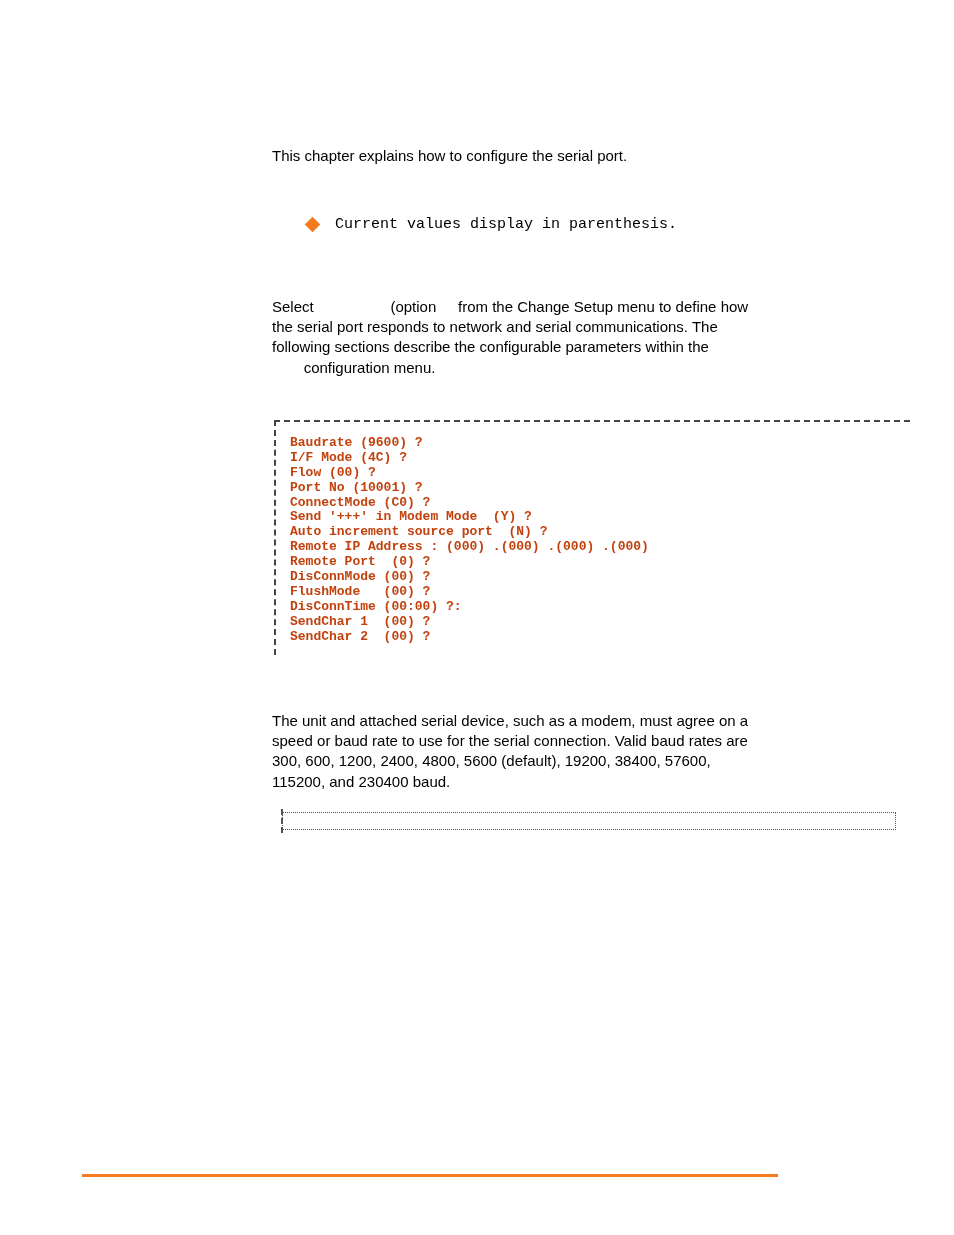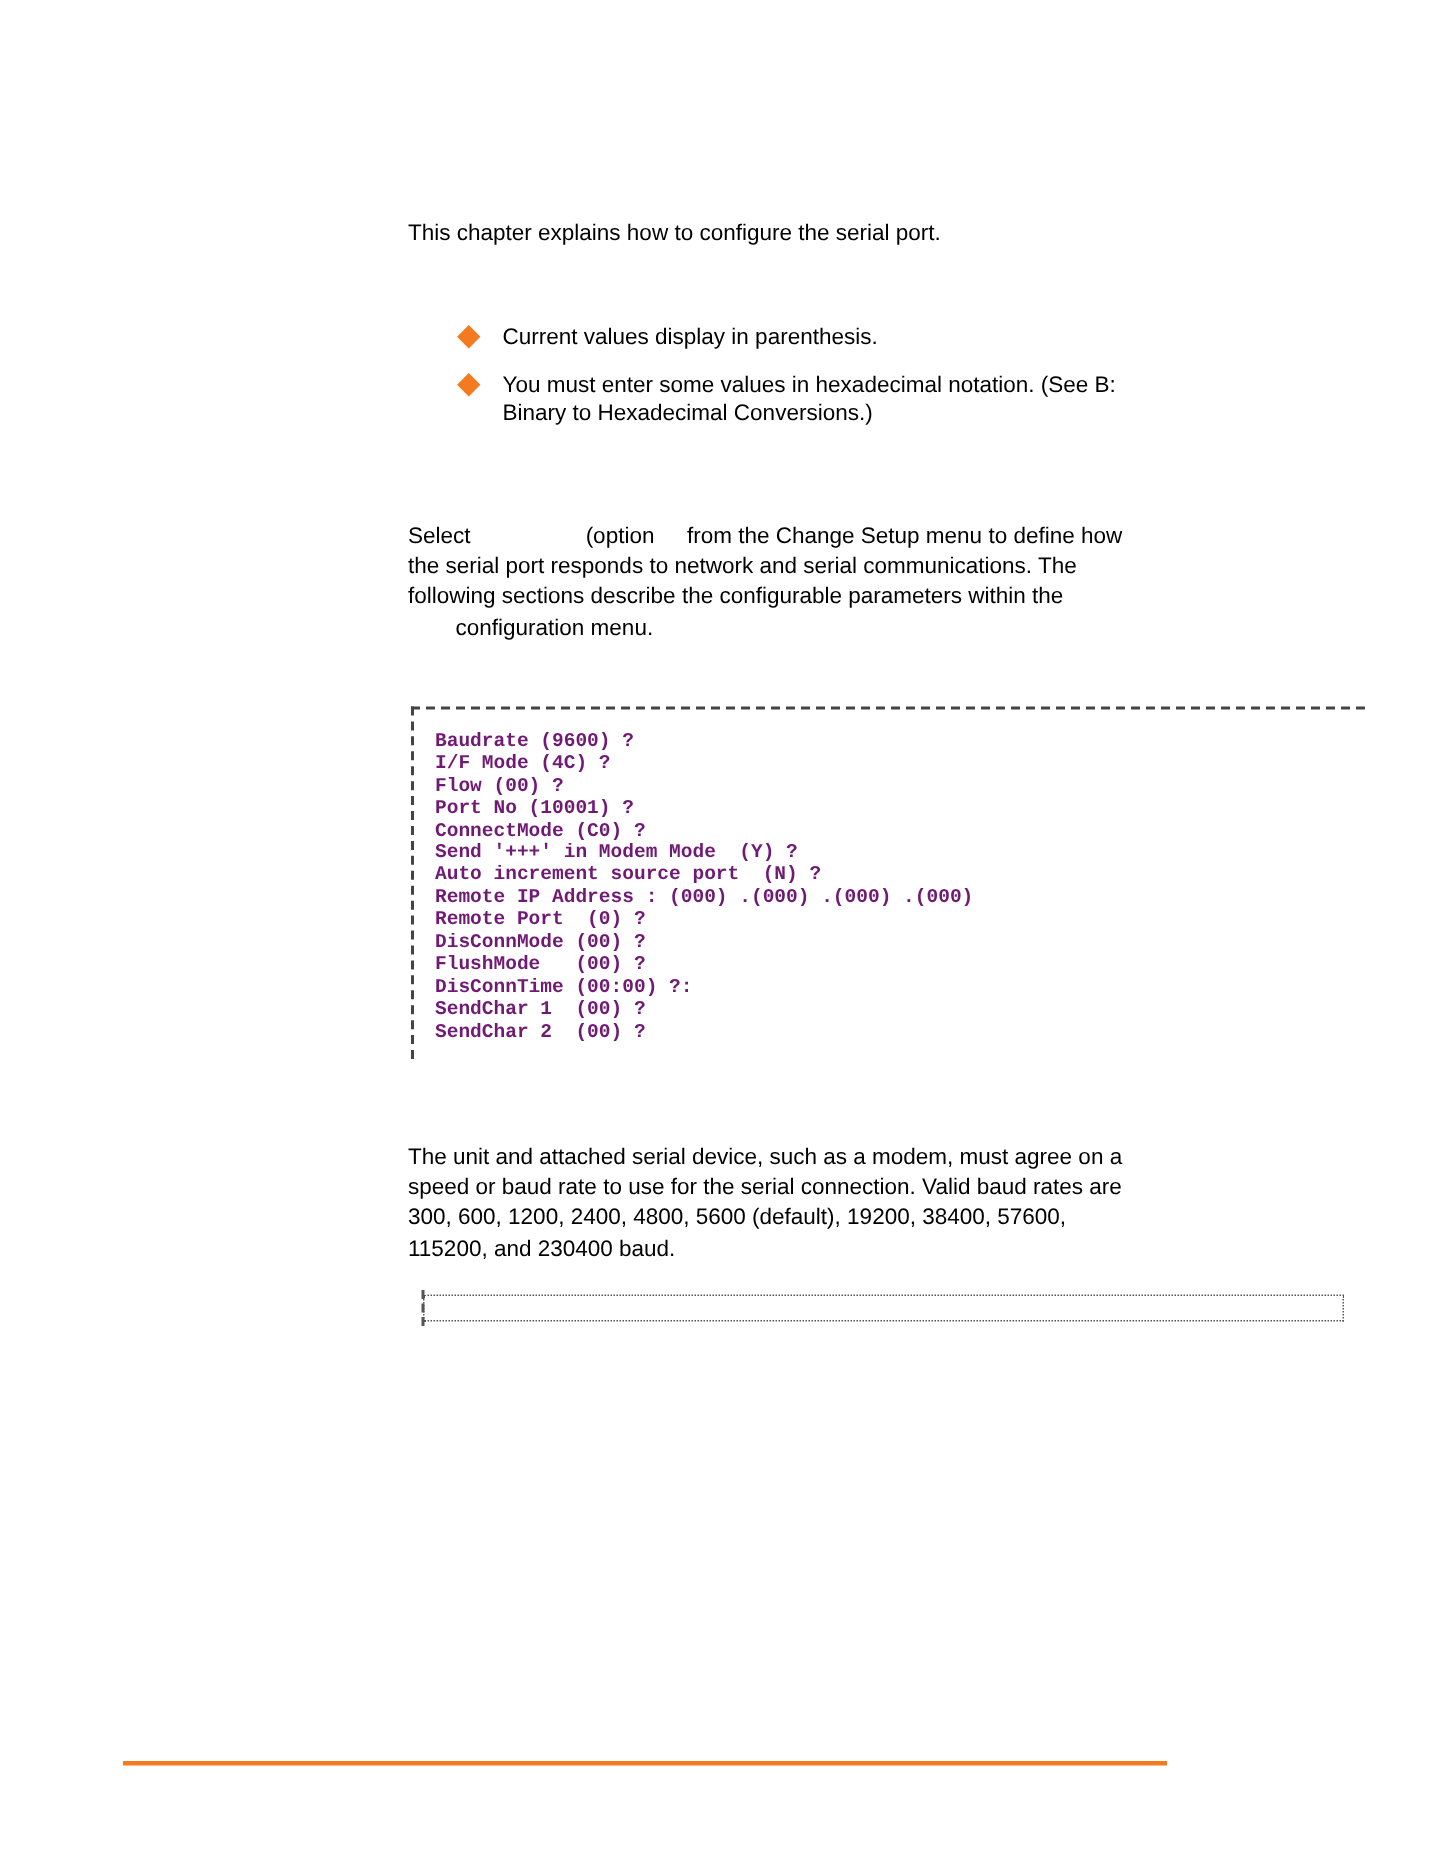--- a/index.html
+++ b/index.html
@@ -44,20 +44,21 @@
     margin: 0 0 30px 225px;
     padding: 0;
     max-width: 580px;
   }
   ul.notes li {
     position: relative;
     padding-left: 28px;
     font-size: 15px;
     line-height: 1.3;
     margin: 0 0 12px 0;
+    font-family: Liberation Mono, monospace;
   }
   ul.notes li .bullet {
     position: absolute;
     left: 0;
     top: 4px;
     width: 11px;
     height: 11px;
     background: #f47a1f;
     transform: rotate(45deg);
   }
@@ -86,21 +87,21 @@
     margin: 0 0 0 192px;
     width: 636px;
     border-top: 2px dashed #444;
     border-left: 2px dashed #444;
     padding: 14px 14px 10px 14px;
     box-sizing: border-box;
     font-family: "Courier New", monospace;
     font-weight: bold;
     font-size: 13px;
     line-height: 1.15;
-    color: #701a75;
+    color: #c2410c;
     white-space: pre;
   }
   .small-box {
     margin: 8px 0 0 200px;
     width: 614px;
     height: 18px;
     border: 1px dotted #555;
     box-sizing: border-box;
     position: relative;
   }
@@ -145,24 +146,20 @@
 
   <p class="body-text">This chapter explains how to configure the serial port.</p>
 
   <div class="note-title">Notes:</div>
 
   <ul class="notes">
     <li>
       <span class="bullet"></span>
       <span>Current values display in parenthesis.</span>
     </li>
-    <li>
-      <span class="bullet"></span>
-      <span>You must enter some values in hexadecimal notation. (See B: Binary to Hexadecimal Conversions.)</span>
-    </li>
   </ul>
 
   <div class="section-title">Channel 1</div>
 
   <p class="body-text">
     <span>Select </span><span class="invisible-inline">Channel 1</span><span> (option </span><span class="invisible-inline">1)</span><span> from the Change Setup menu to define how the serial port responds to network and serial communications. The following sections describe the configurable parameters within the </span><span class="invisible-inline">Serial Port</span><span> configuration menu.</span>
   </p>
 
   <div class="figure-title">Figure 8-1.  Serial Port Parameters</div>
 

